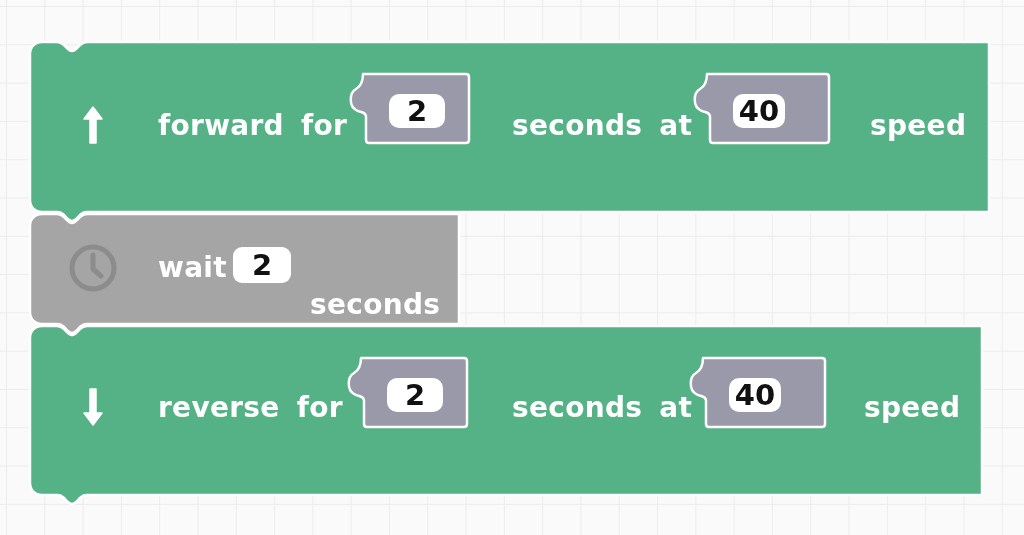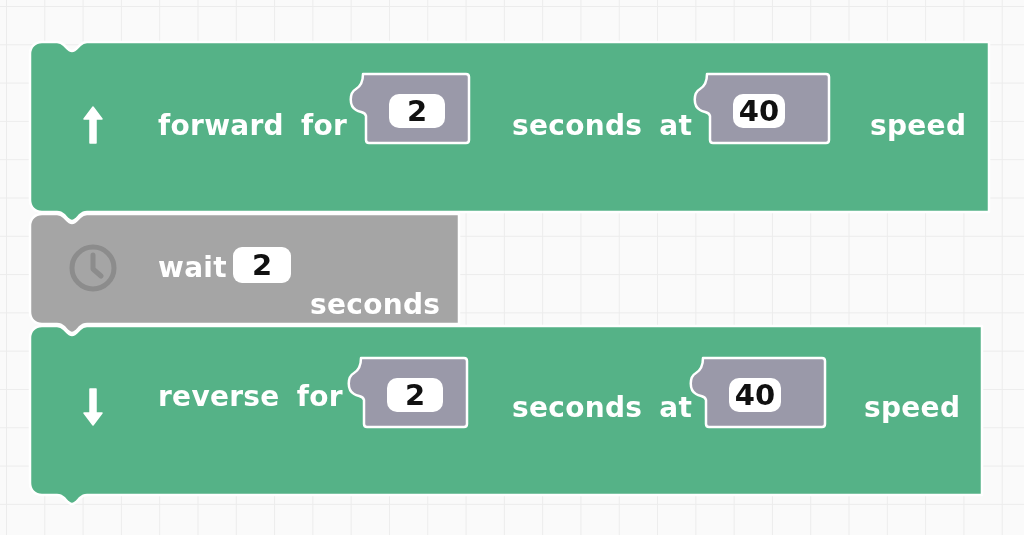--- a/index.html
+++ b/index.html
@@ -86,21 +86,21 @@
 
   <div class="block" style="left:30px;top:326px;width:952px;height:169px;">
     <svg class="block-shape" width="952" height="169">
       <path d="M 12,0 L 27,0 C 30,0 32,1 34,3 C 37,6 39,9 42,9 C 45,9 47,6 50,3 C 52,1 54,0 57,0 L 952,0 L 952,169 L 57,169 C 54,169 52,170 50,172 C 47,175 45,178 42,178 C 39,178 37,175 34,172 C 32,170 30,169 27,169 L 12,169 C 5,169 0,164 0,157 L 0,12 C 0,5 5,0 12,0 Z" fill="#55b287"></path>
     </svg>
     <span class="icon" style="left:52px;top:62px;">
       <svg width="22" height="38" viewBox="0 0 22 38">
         <path d="M11 37 L2 25 L8 25 L8 1 L14 1 L14 25 L20 25 Z" fill="#ffffff" stroke="#ffffff" stroke-width="1.5" stroke-linejoin="round"></path>
       </svg>
     </span>
-    <span class="lbl" style="left:128px;top:70px;">reverse for</span>
+    <span class="lbl" style="left:128px;top:81px;">reverse for</span>
     <div class="chip" style="left:314px;top:31px;">
       <svg width="124" height="71">
         <path d="M 17,1 C 17,8 15,13 10,16 C 3,20 3,33 10,37 C 15,40 19,38 20,43 L 20,67 Q 20,70 23,70 L 120,70 Q 123,70 123,67 L 123,4 Q 123,1 120,1 Z" fill="#9a99a9"></path>
       </svg>
       <div class="field">2</div>
     </div>
     <span class="lbl" style="left:482px;top:81px;">seconds at</span>
     <div class="chip wide" style="left:656px;top:31px;">
       <svg width="140" height="71">
         <path d="M 17,1 C 17,8 15,13 10,16 C 3,20 3,33 10,37 C 15,40 19,38 20,43 L 20,67 Q 20,70 23,70 L 136,70 Q 139,70 139,67 L 139,4 Q 139,1 136,1 Z" fill="#9a99a9"></path>

